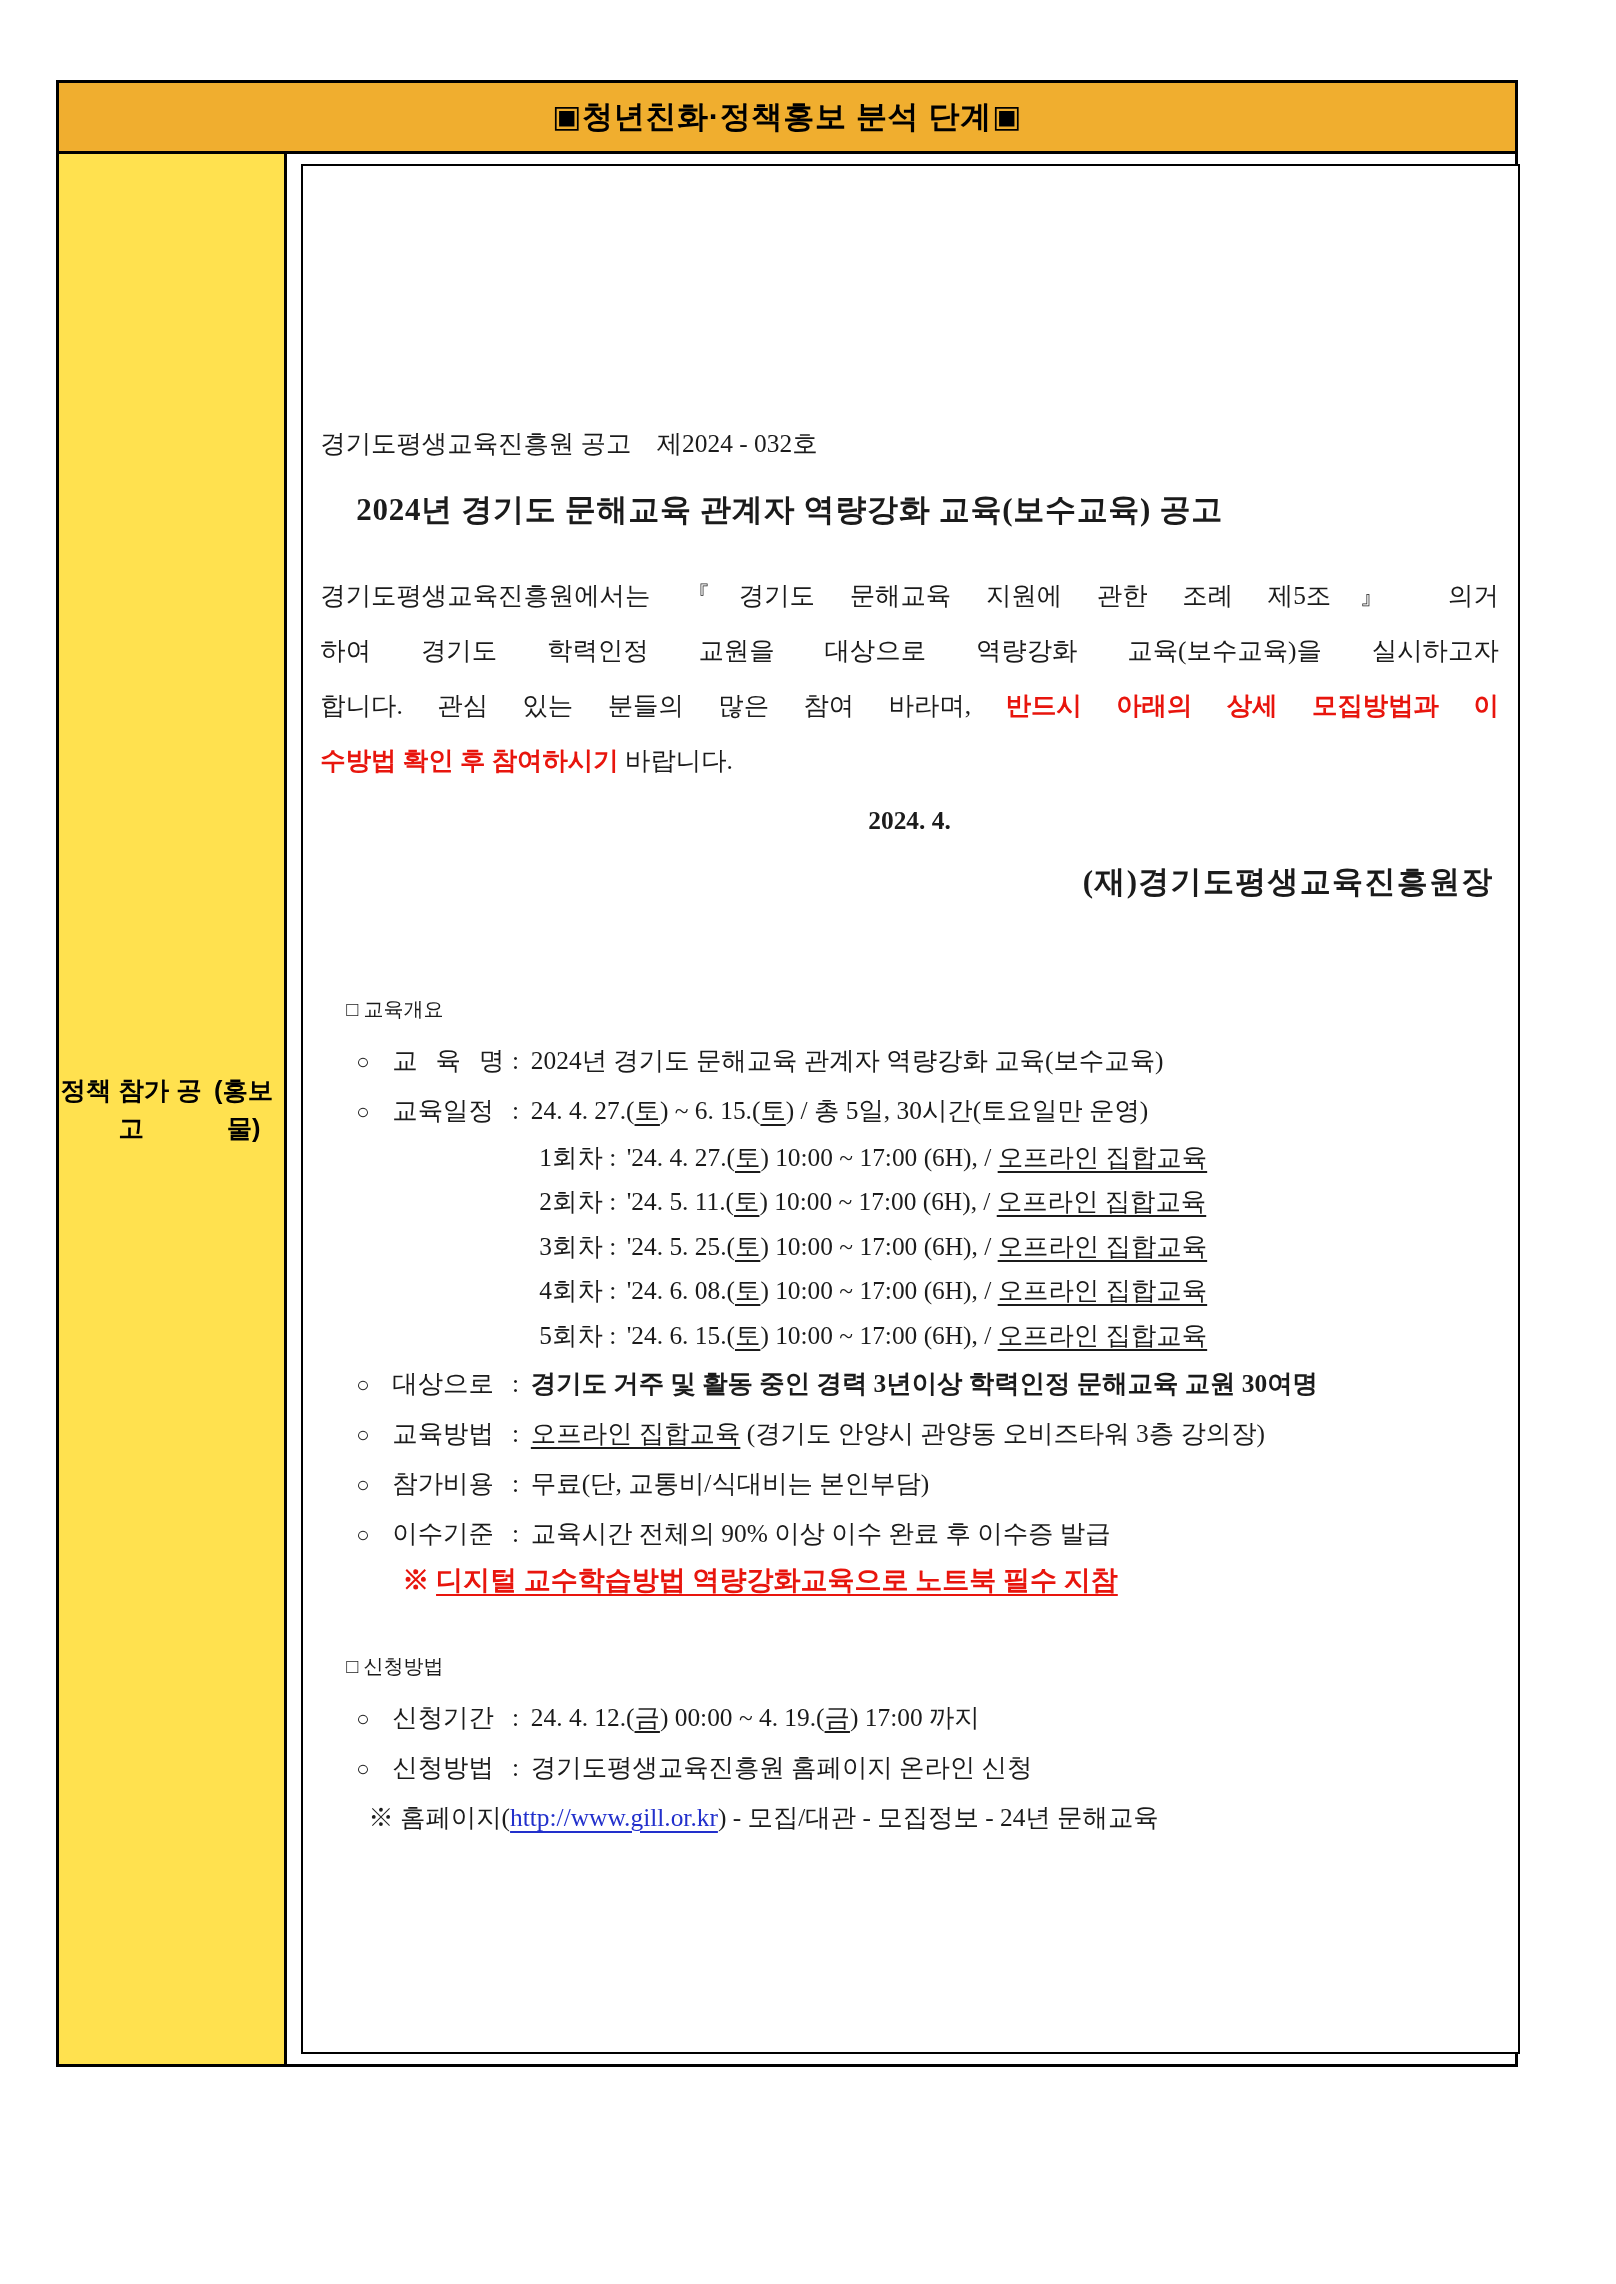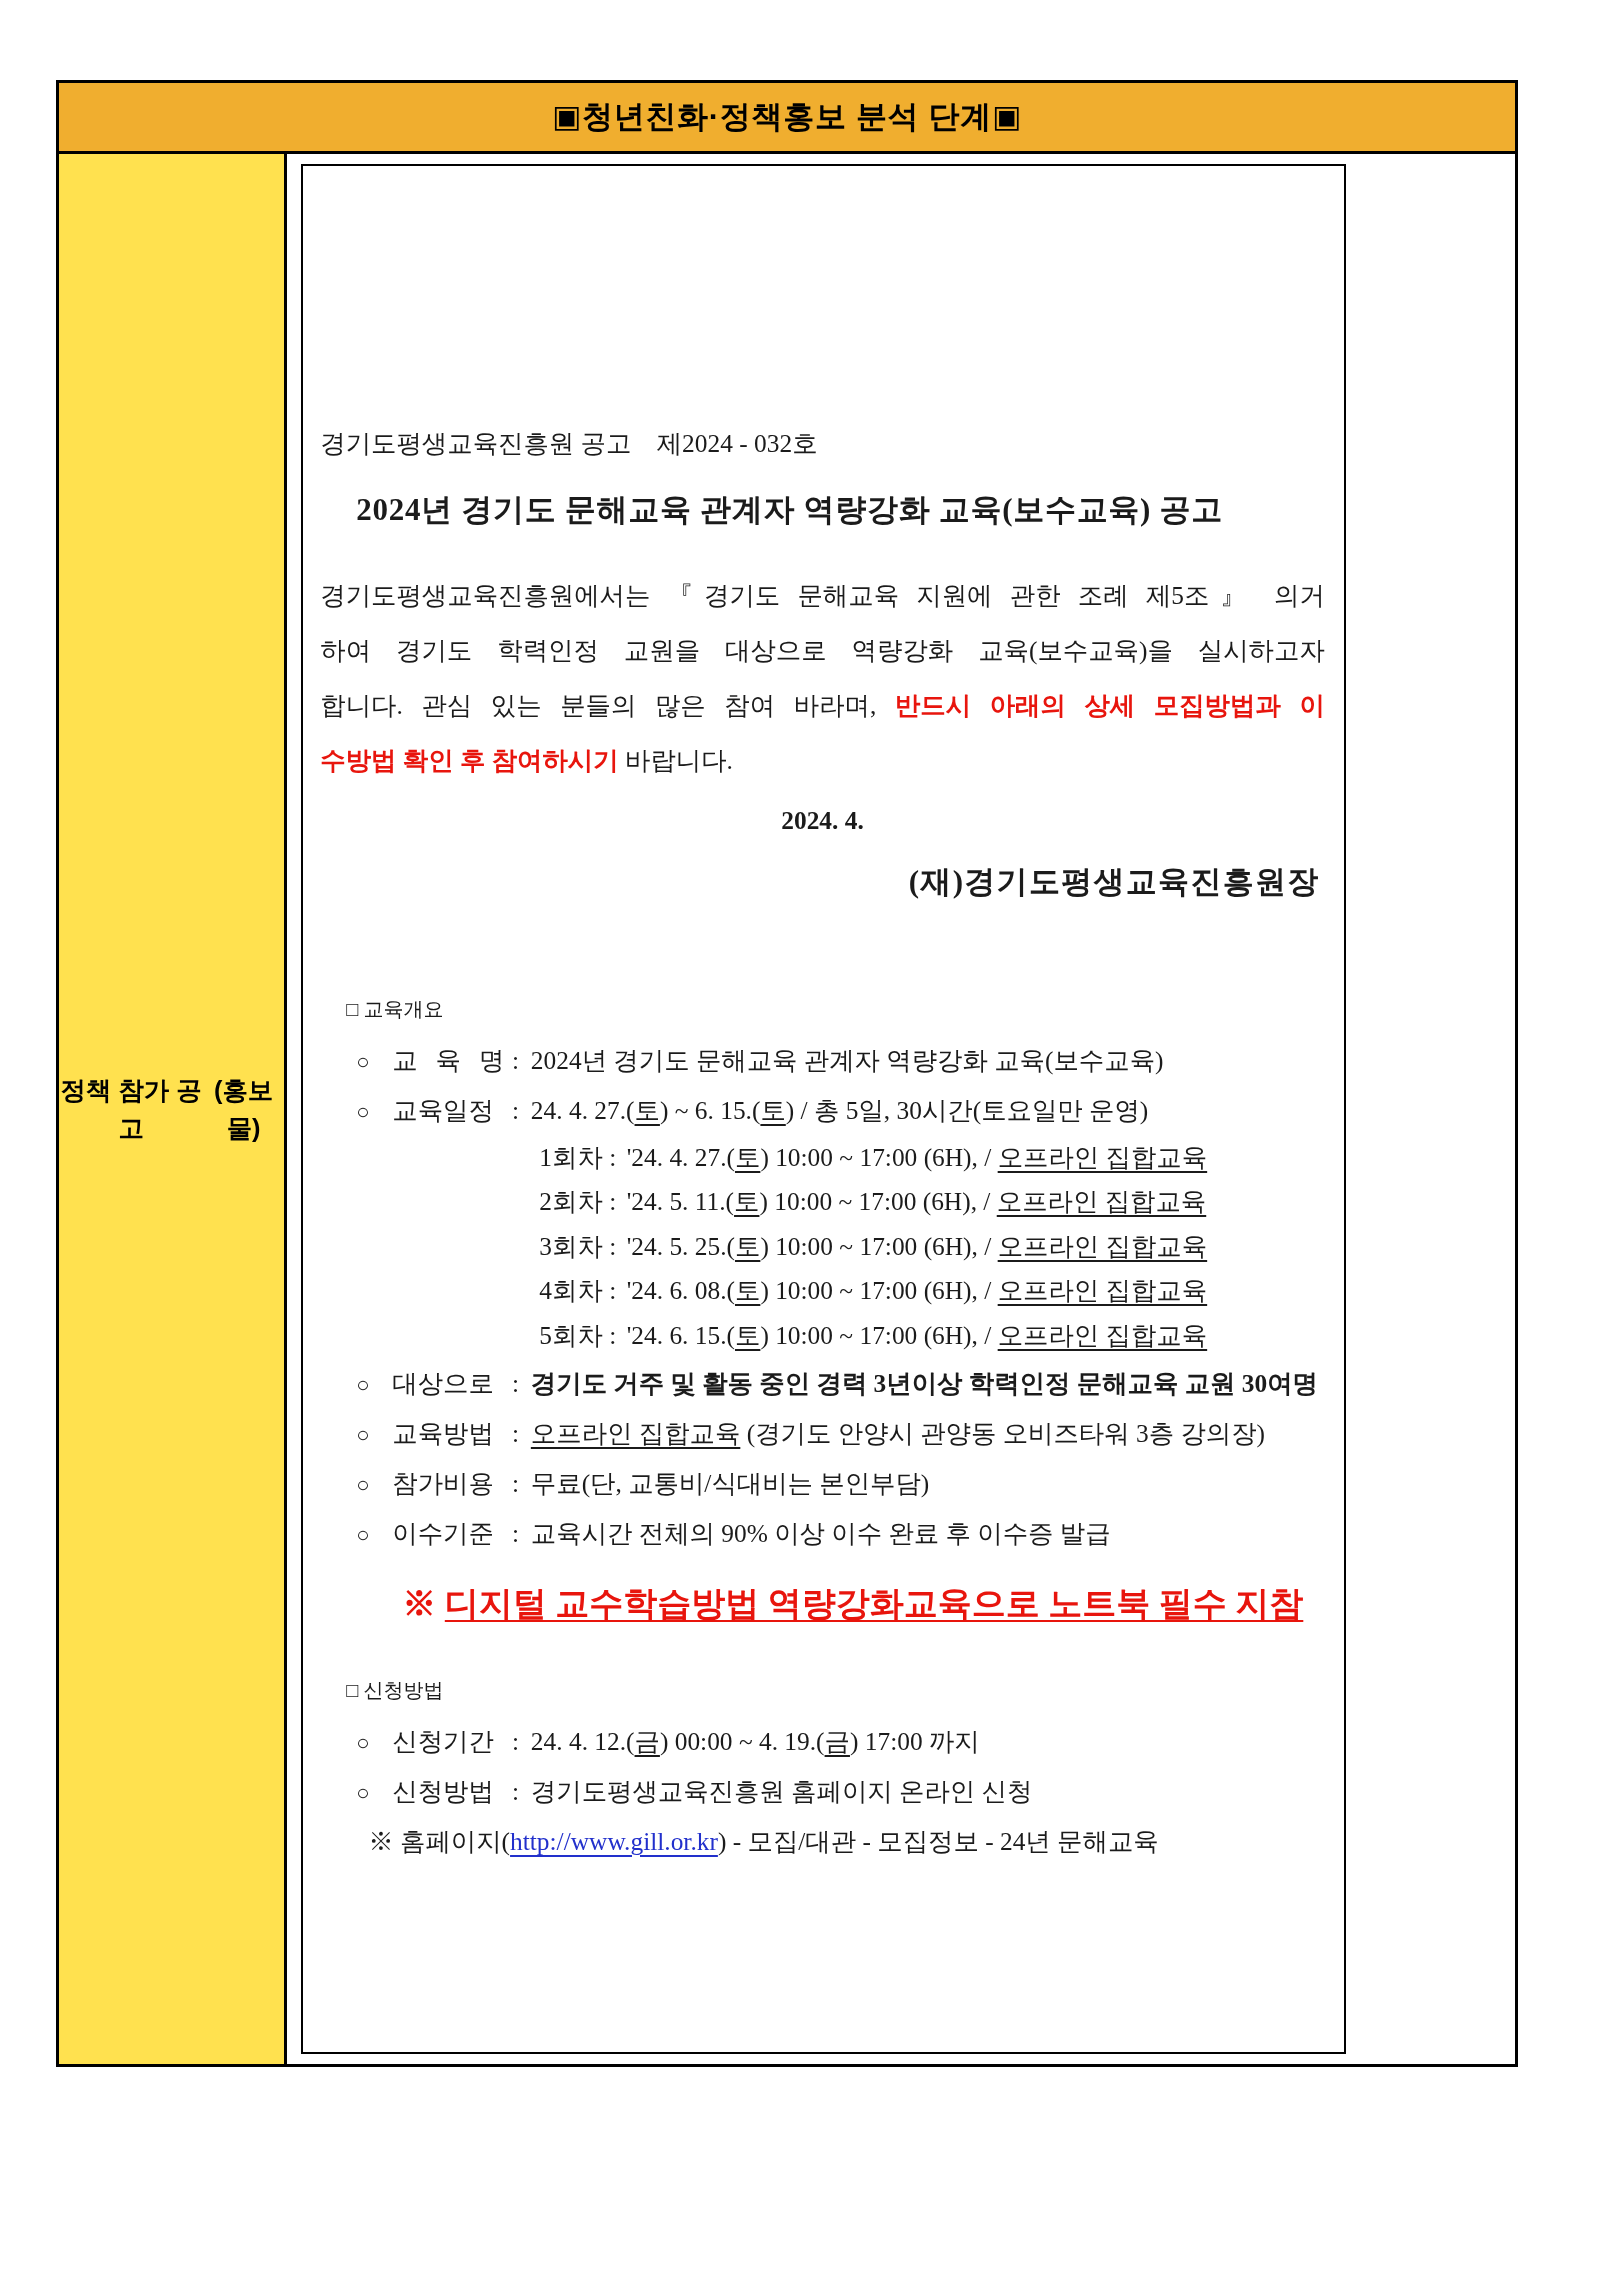--- a/index.html
+++ b/index.html
@@ -22,21 +22,21 @@
   .cols{display:flex;height:calc(100% - 71px);}
   .side{
     width:228px;flex:0 0 228px;background:var(--sidebar-bg,#FFE14F);
     border-right:3.3px solid #000;box-sizing:border-box;
     display:flex;justify-content:center;align-items:center;
     font-family:"Liberation Sans","DejaVu Sans",sans-serif;
     font-size:25.4px;font-weight:600;color:#000;line-height:38px;text-align:center;
   }
   .main{flex:1;position:relative;background:#fff;}
   .docbox{
-    position:absolute;left:14.3px;top:10.4px;width:1045px;height:1890px;
+    position:absolute;left:14.3px;top:10.4px;width:1219px;height:1890px;
     border:2.6px solid #000;box-sizing:border-box;background:#fff;
     padding:261px 19.5px 0 17px;overflow:hidden;
   }
   .notice-no{font-size:25.4px;line-height:33px;}
   .doc-title{
     font-size:31px;font-weight:bold;line-height:39px;
     margin-top:30px;padding-left:36px;letter-spacing:0.7px;
   }
   .para{margin-top:39px;font-size:25.4px;line-height:55px;}
   .pline{min-height:55px;}
@@ -53,21 +53,21 @@
   .row:first-of-type{margin-top:19.5px;}
   .row .bullet{width:36px;font-size:22px;flex:0 0 36px;}
   .row .label{
     display:inline-block;width:112px;flex:0 0 112px;
     text-align:justify;text-align-last:justify;
   }
   .row .sep{margin:0 11.7px 0 7.8px;}
   .row .value{flex:1;}
   .session{display:flex;align-items:baseline;margin-top:15.6px;padding-left:219px;font-size:25.4px;line-height:29px;}
   .session .sep{margin:0 10.4px 0 6.5px;}
-  .note-red{margin-top:37px;padding-left:82px;font-size:34px;line-height:34px;font-weight:bold;}
+  .note-red{margin-top:13px;padding-left:82px;font-size:27px;line-height:34px;font-weight:bold;}
   .note-plain{margin-top:17px;padding-left:48px;font-size:25.4px;line-height:33px;}
   .seg.bold{font-weight:bold;}
   .seg.red{color:var(--red,#E8150D);}
   .seg.u{text-decoration:underline;text-underline-offset:4.6px;text-decoration-thickness:2px;}
   .seg.link{color:var(--link,#2230CC);}
 </style>
 </head>
 <body>
 
 <div class="frame">

